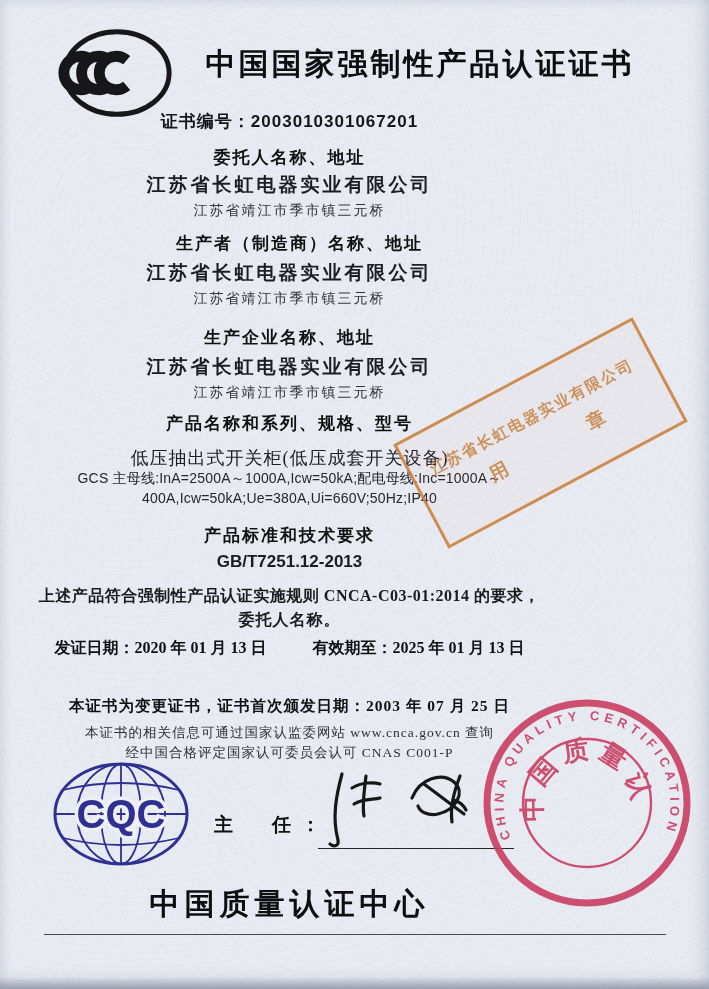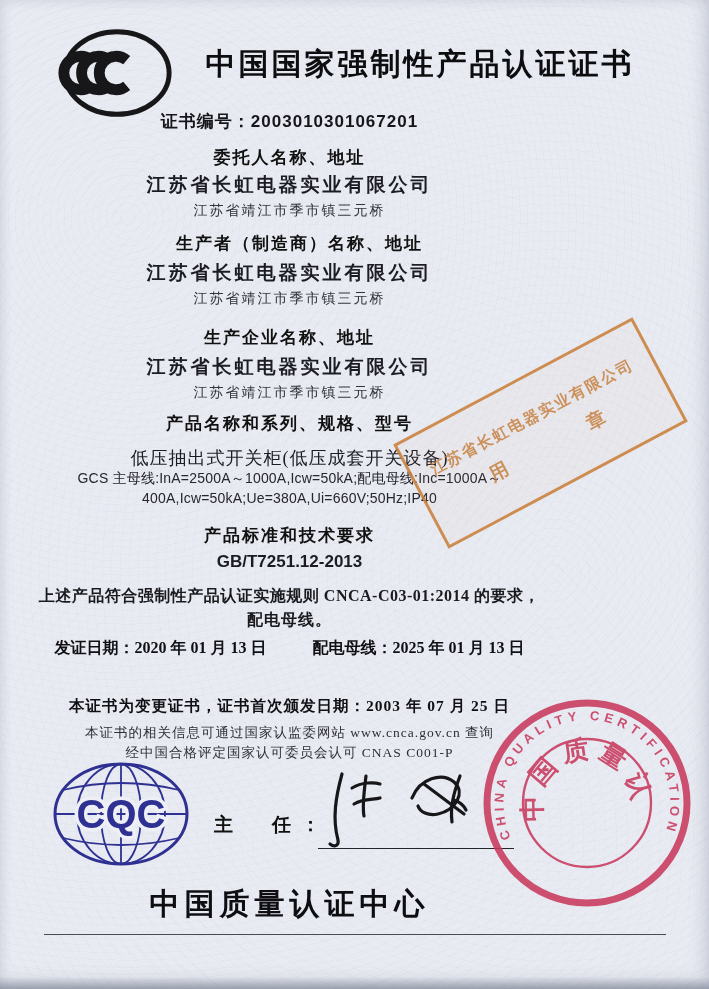--- a/index.html
+++ b/index.html
@@ -79,25 +79,25 @@
 
   <div class="abs ctr h-sec" style="top:412px;">产品名称和系列、规格、型号</div>
   <div class="abs ctr" style="top:440px;font-size:18px;letter-spacing:1px;color:#1c1c24;margin-top:6px;">低压抽出式开关柜(低压成套开关设备)</div>
   <div class="abs ctr sans spec" style="top:470px;">GCS  主母线:InA=2500A～1000A,Icw=50kA;配电母线:Inc=1000A～</div>
   <div class="abs ctr sans spec" style="top:490px;">400A,Icw=50kA;Ue=380A,Ui=660V;50Hz;IP40</div>
 
   <div class="abs ctr h-sec" style="top:524px;">产品标准和技术要求</div>
   <div class="abs ctr sans" style="top:552px;font-size:17px;font-weight:bold;color:#1b1b22;">GB/T7251.12-2013</div>
 
   <div class="abs ctr" style="top:586px;font-weight:bold;font-size:16px;letter-spacing:.5px;">上述产品符合强制性产品认证实施规则 CNCA-C03-01:2014 的要求，</div>
-  <div class="abs ctr" style="top:610px;font-weight:bold;font-size:16px;letter-spacing:1px;">配电母线。</div>
+  <div class="abs ctr" style="top:610px;font-weight:bold;font-size:16px;letter-spacing:1px;">委托人名称。</div>
 
   <div class="abs ctr dates-row" style="top:638px;">
     <span><span>发证日期：</span><span>2020 年 01 月 13 日</span></span>
-    <span><span>配电母线：</span><span>2025 年 01 月 13 日</span></span>
+    <span><span>有效期至：</span><span>2025 年 01 月 13 日</span></span>
   </div>
 
   <div class="abs ctr boldline" style="top:696px;">本证书为变更证书，证书首次颁发日期：2003 年 07 月 25 日</div>
   <div class="abs ctr small-info" style="top:724px;">本证书的相关信息可通过国家认监委网站 www.cnca.gov.cn 查询</div>
   <div class="abs ctr small-info" style="top:744px;">经中国合格评定国家认可委员会认可 CNAS C001-P</div>
 
   <svg class="abs" style="left:48px;top:758px;" width="146" height="112" viewBox="-73 -56 146 112">
     <g stroke="#2e3192" fill="none">
       <ellipse cx="0" cy="0" rx="66" ry="50" stroke-width="3"></ellipse>
       <ellipse cx="0" cy="0" rx="44" ry="50" stroke-width="1.8"></ellipse>

